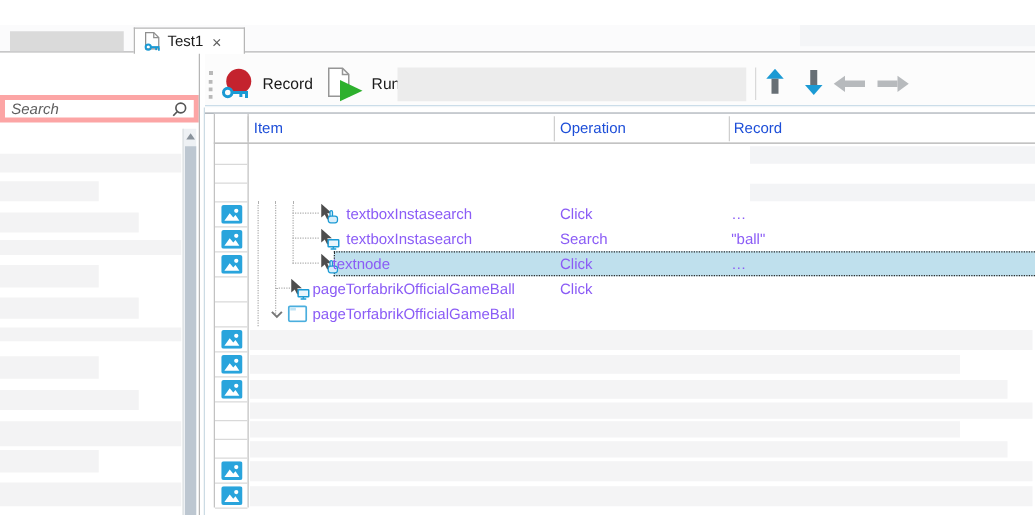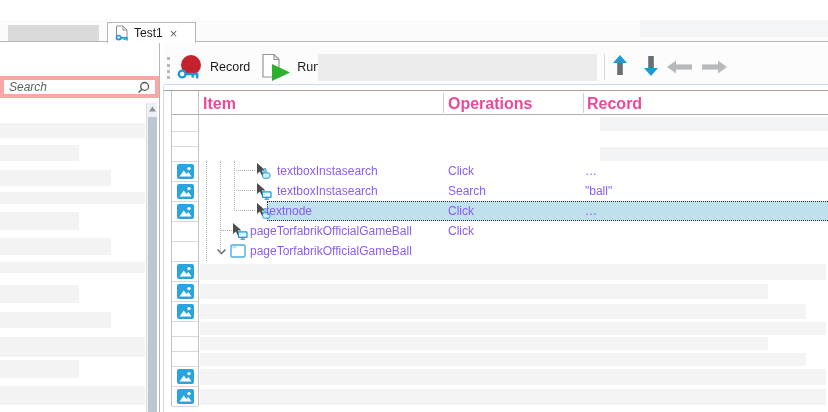--- a/index.html
+++ b/index.html
@@ -41,21 +41,21 @@
   .tb-buttons { position:absolute; left:176px; top:32px; height:30px; display:flex; align-items:center; gap:6px; }
   .tb-label { font-size:12.5px; color:#1a1a1a; padding-right:3px; }
   .tb-redacted-box { position:absolute; left:318px; top:34px; width:279px; height:27px; background:#ececec; }
   .tb-sep { position:absolute; left:604px; top:34px; width:1px; height:26px; background:#d9d9d9; }
   .tb-arrow { position:absolute; top:33px; }
   .tb-arrow-h { position:absolute; top:38px; }
 
   
   .tbl-topline { position:absolute; left:164px; top:70px; width:664px; height:1px; background:#9aa2aa; }
   .tbl-header { position:absolute; left:171px; top:71px; width:657px; height:24px; background:#fff; border-bottom:1px solid #b0b0b0; }
-  .col-label { position:absolute; top:4px; font-size:16px; color:#ec4899;font-weight:bold; }
+  .col-label { position:absolute; top:4px; font-size:12px; color:#1d4ed8; }
   .hdr-sep { position:absolute; top:2px; width:1px; height:20px; background:#cfcfcf; }
   .gutter-v { position:absolute; top:71px; width:1px; height:315px; background:#c2c2c2; }
   .gutter-cellline { position:absolute; left:172px; width:26px; height:1px; background:#d9d9d9; }
   .thumb-icon { position:absolute; left:177px; width:17px; height:15px; }
   .redacted-bar { position:absolute; background:#f4f4f5; }
   .redacted-bar-light { position:absolute; background:#f3f4f6; }
 
   .tree-v { position:absolute; width:1px; border-left:1px dotted #b0b0b0; }
   .tree-h { position:absolute; height:1px; border-top:1px dotted #b0b0b0; }
 
@@ -157,21 +157,21 @@
   </svg>
   <svg class="tb-arrow-h" style="left:699px" width="30" height="18" viewBox="0 0 30 18">
     <polygon points="28,9 19,2.5 19,15.5" fill="#b7babd"></polygon>
     <rect x="3" y="6.4" width="16" height="5.2" fill="#b7babd"></rect>
   </svg>
   <div class="toolbar-bottomline"></div>
 
   <div class="tbl-topline"></div>
   <div class="tbl-header">
     <span class="col-label" style="left:32px">Item</span>
-    <span class="col-label" style="left:277px">Operations</span>
+    <span class="col-label" style="left:277px">Operation</span>
     <span class="col-label" style="left:416px">Record</span>
     <div class="hdr-sep" style="left:27px"></div>
     <div class="hdr-sep" style="left:272px"></div>
     <div class="hdr-sep" style="left:412px"></div>
   </div>
 
   <div class="gutter-v" style="left:171px"></div>
   <div class="gutter-v" style="left:198px"></div>
   <div class="gutter-cellline" style="top:111px"></div>
   <div class="gutter-cellline" style="top:126px"></div>

